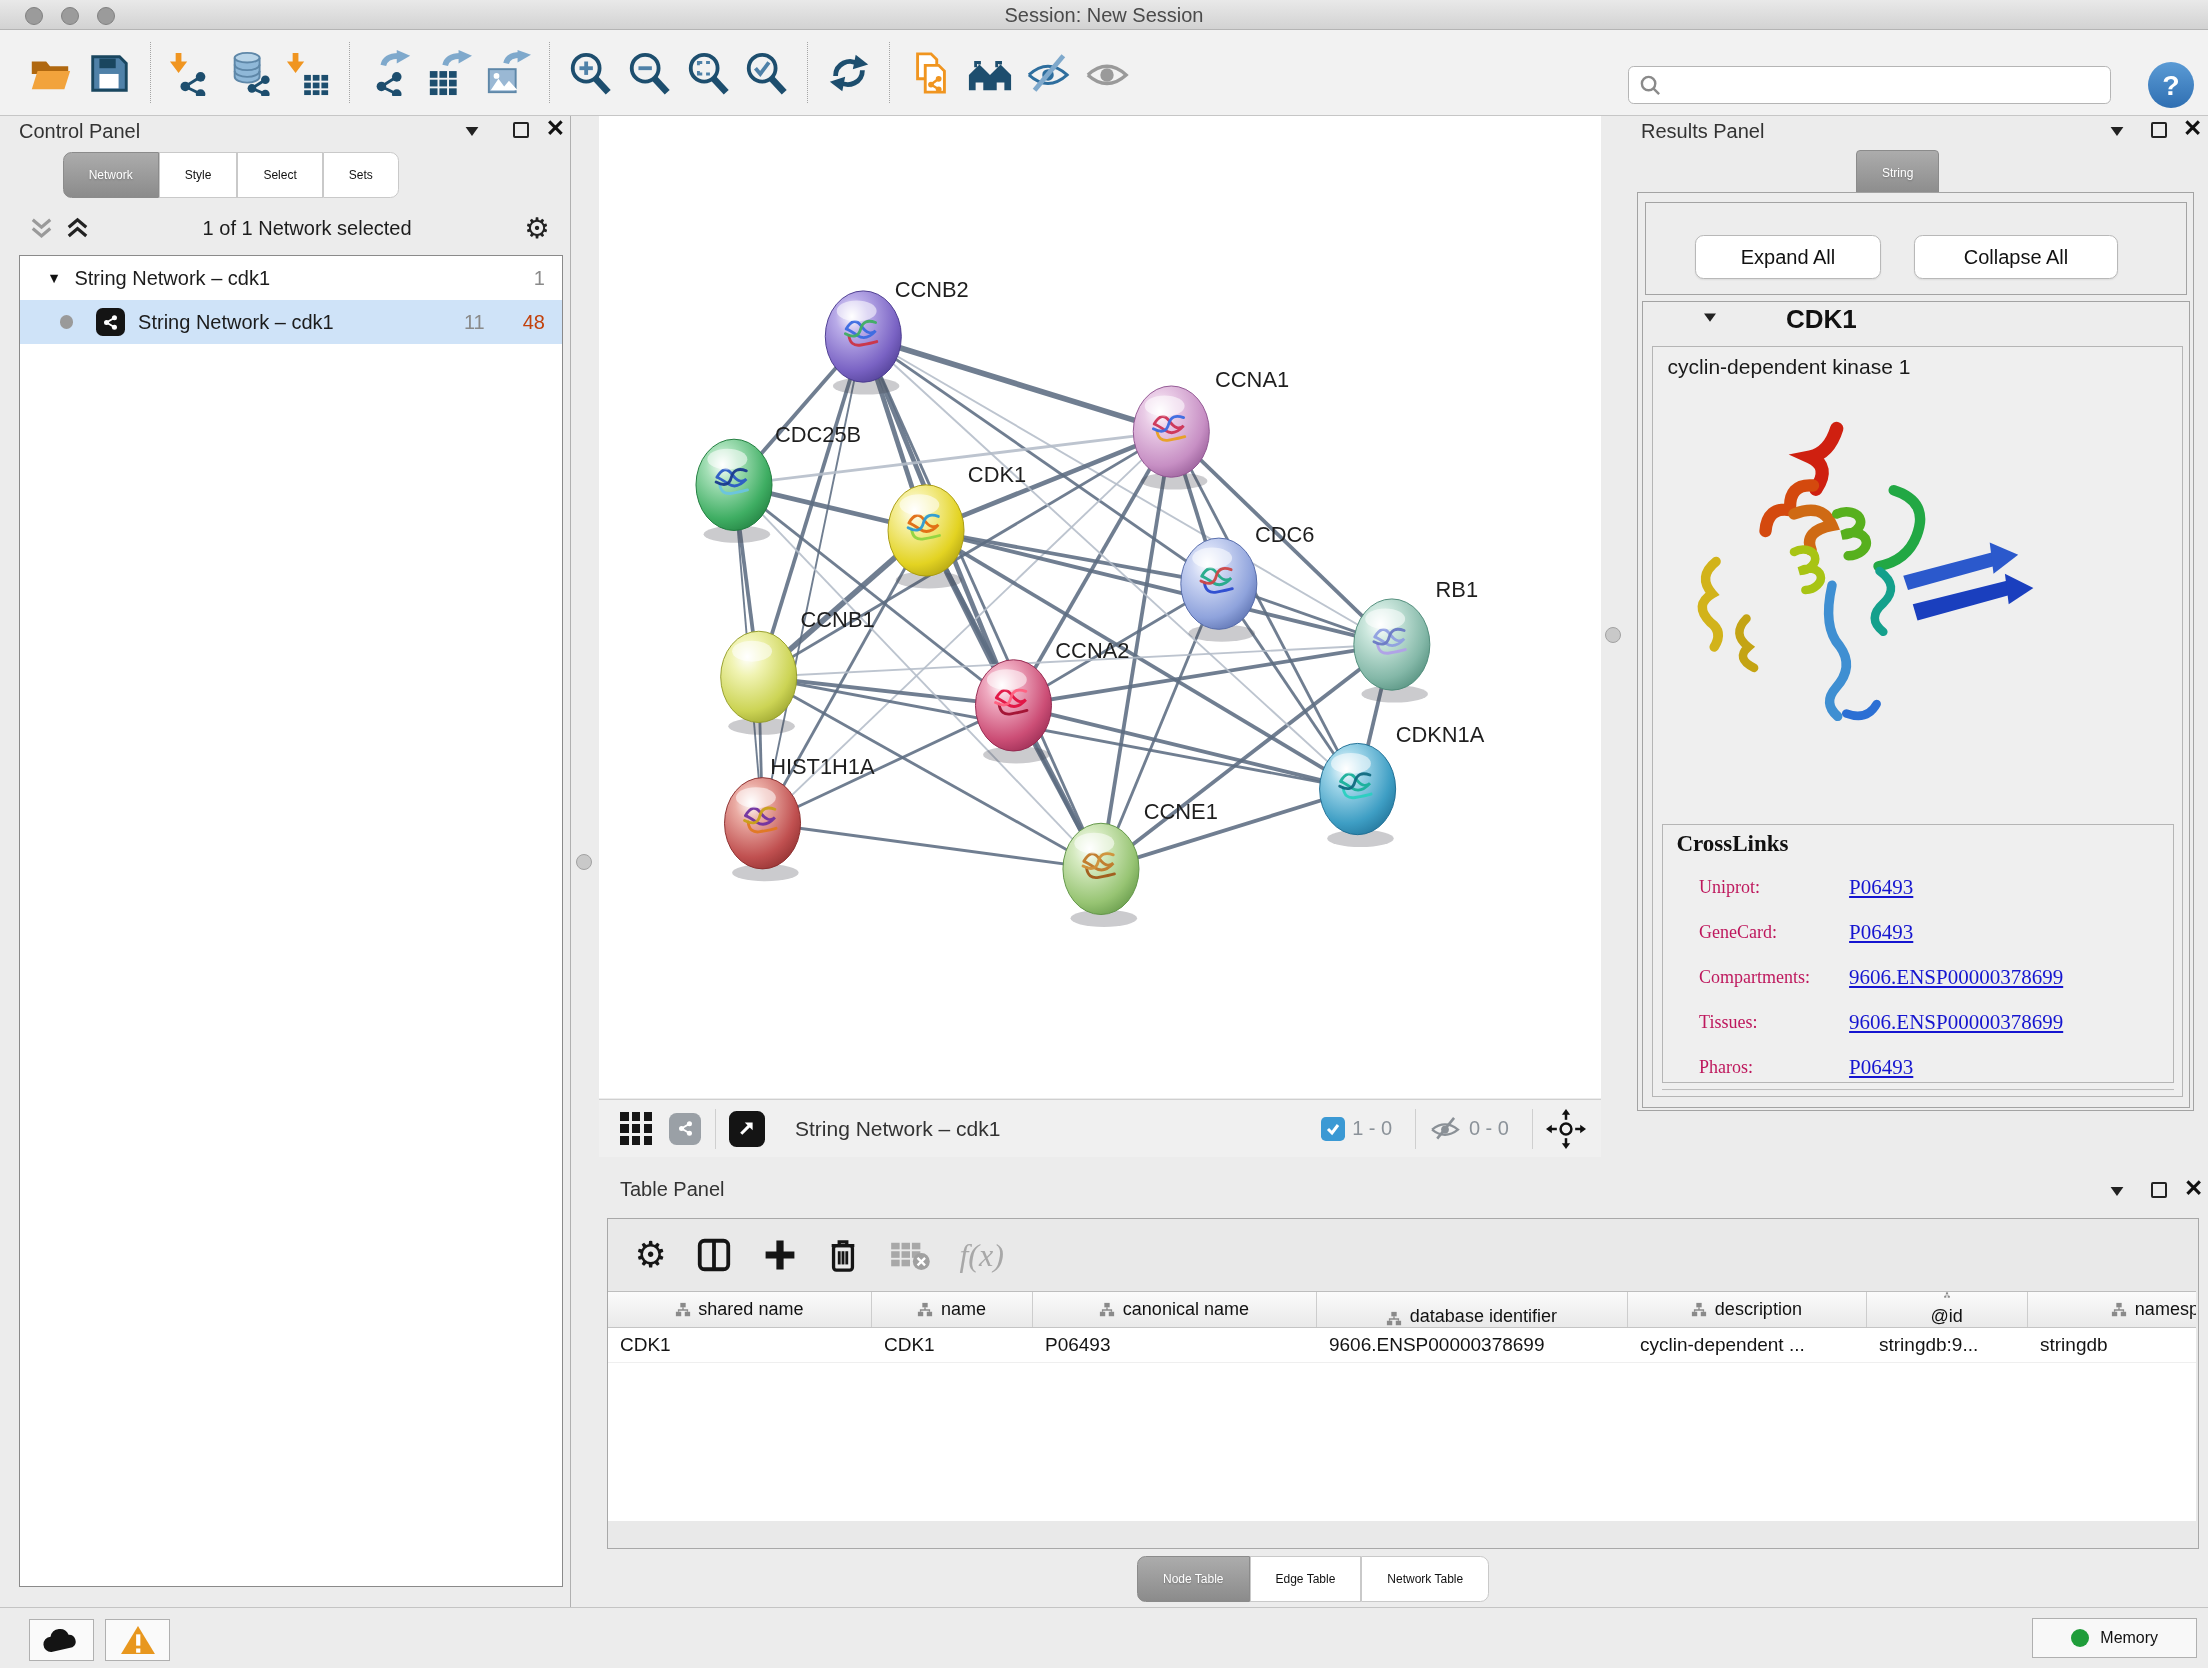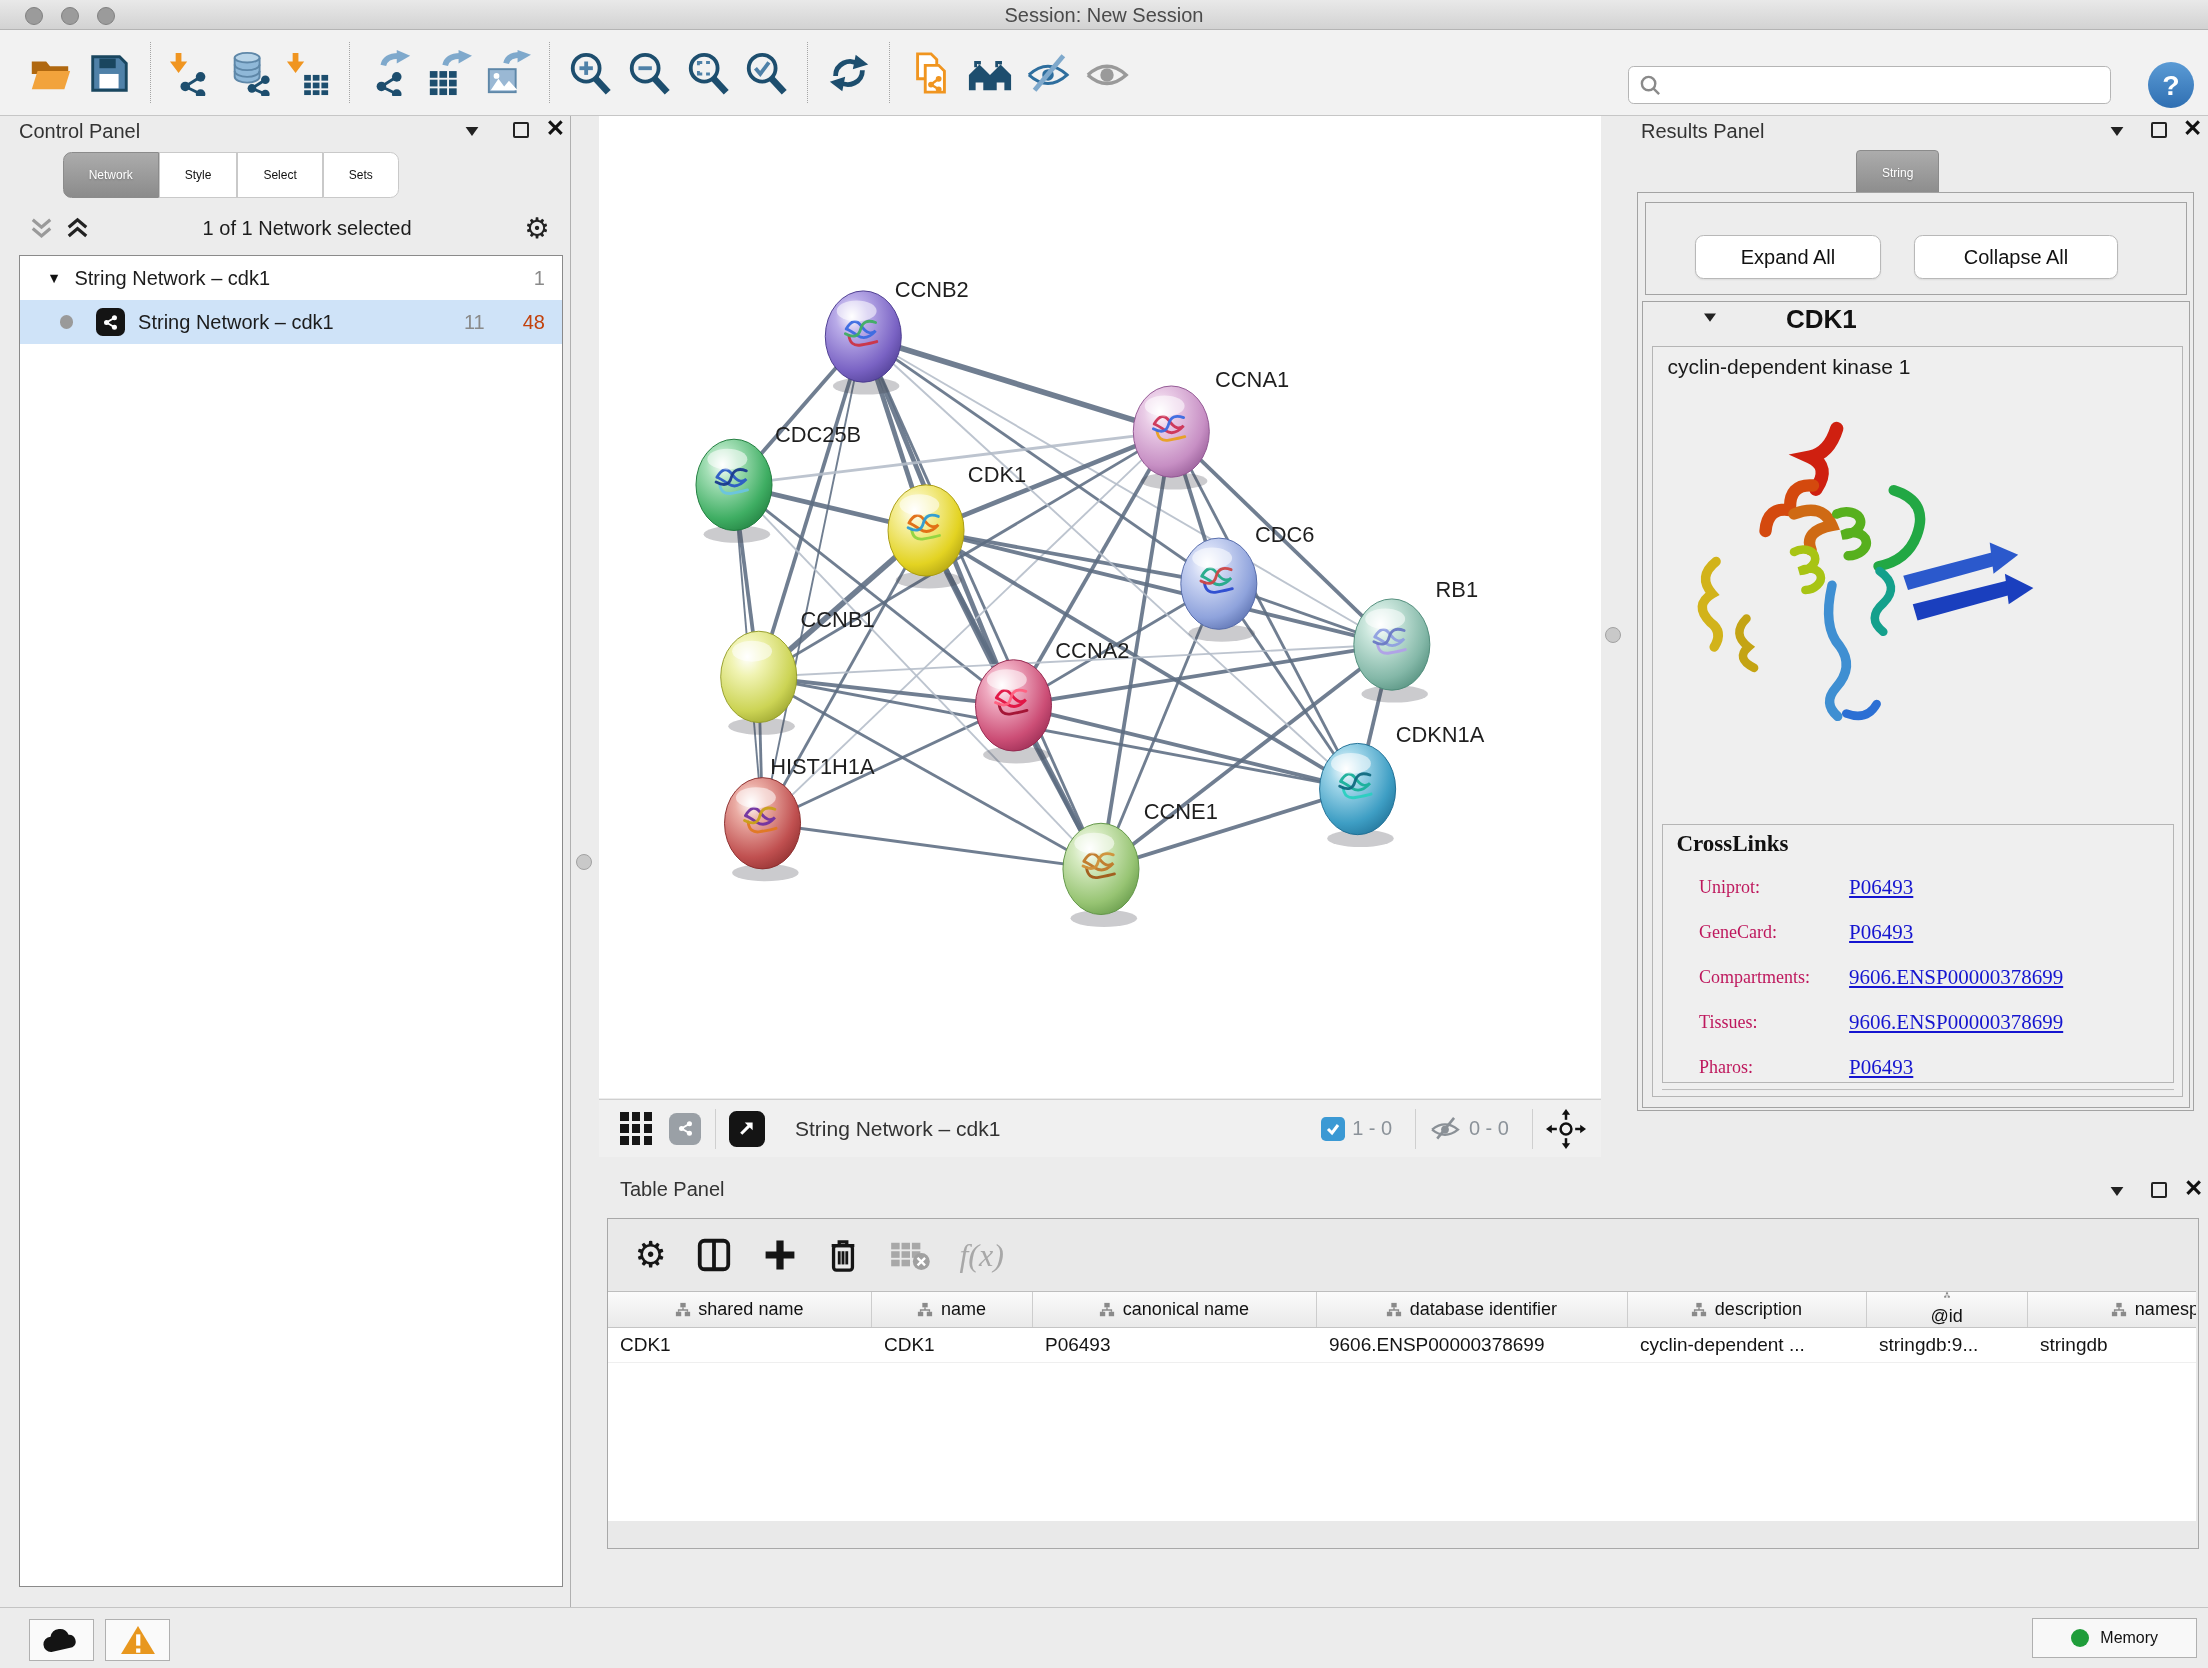--- a/index.html
+++ b/index.html
@@ -772,21 +772,21 @@
           </div>
           <div class="th" style="width: 284px;">
             <svg width="16" height="16" viewBox="0 0 18 18">
               <rect x="6" y="1" width="6" height="5" fill="#8a8a8a"></rect>
               <rect x="1" y="11" width="6" height="5" fill="#8a8a8a"></rect>
               <rect x="11" y="11" width="6" height="5" fill="#8a8a8a"></rect>
               <path d="M9 6 v3 M4 11 V9 h10 v2" stroke="#8a8a8a" fill="none" stroke-width="1.5"></path>
             </svg>
             <span>canonical name</span>
           </div>
-          <div class="th" style="width: 311px;">
+          <div class="th" style="width: 311px; align-items: flex-end;">
             <svg width="16" height="16" viewBox="0 0 18 18">
               <rect x="6" y="1" width="6" height="5" fill="#8a8a8a"></rect>
               <rect x="1" y="11" width="6" height="5" fill="#8a8a8a"></rect>
               <rect x="11" y="11" width="6" height="5" fill="#8a8a8a"></rect>
               <path d="M9 6 v3 M4 11 V9 h10 v2" stroke="#8a8a8a" fill="none" stroke-width="1.5"></path>
             </svg>
             <span>database identifier</span>
           </div>
           <div class="th" style="width: 239px;">
             <svg width="16" height="16" viewBox="0 0 18 18">
@@ -822,20 +822,25 @@
           <div class="td" style="width: 284px;">P06493</div>
           <div class="td" style="width: 311px;">9606.ENSP00000378699</div>
           <div class="td" style="width: 239px;">cyclin-dependent ...</div>
           <div class="td" style="width: 161px;">stringdb:9...</div>
           <div class="td" style="width: 285px;">stringdb</div>
         </div>
 
     </div>
   </div>
 
+  <div class="tabrow abs" style="left:538px; top:399px;" id="bottom-tabs">
+      <div class="tab sel">Node Table</div>
+      <div class="tab">Edge Table</div>
+      <div class="tab">Network Table</div>
+    </div>
 </div>
 
 <div class="statusbar">
   <div class="sbtn" style="left:28.5px;">
     <svg width="38" height="27" viewBox="0 0 40 28">
       <path d="M10 26 a8 8 0 0 1 -1 -16 a10 10 0 0 1 19 -2 a7 7 0 0 1 4 13 z" fill="#141414"></path>
       </svg>
     </div>
   <div class="sbtn" style="left:105px;">
     <svg width="36" height="32" viewBox="0 0 38 34">

